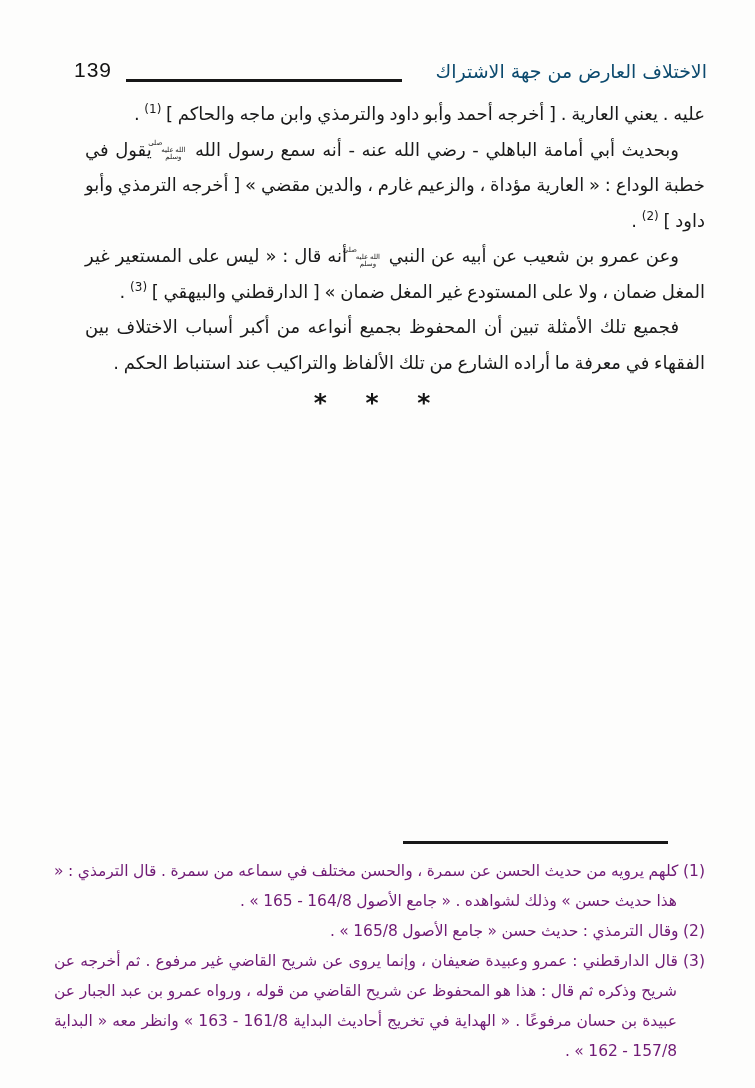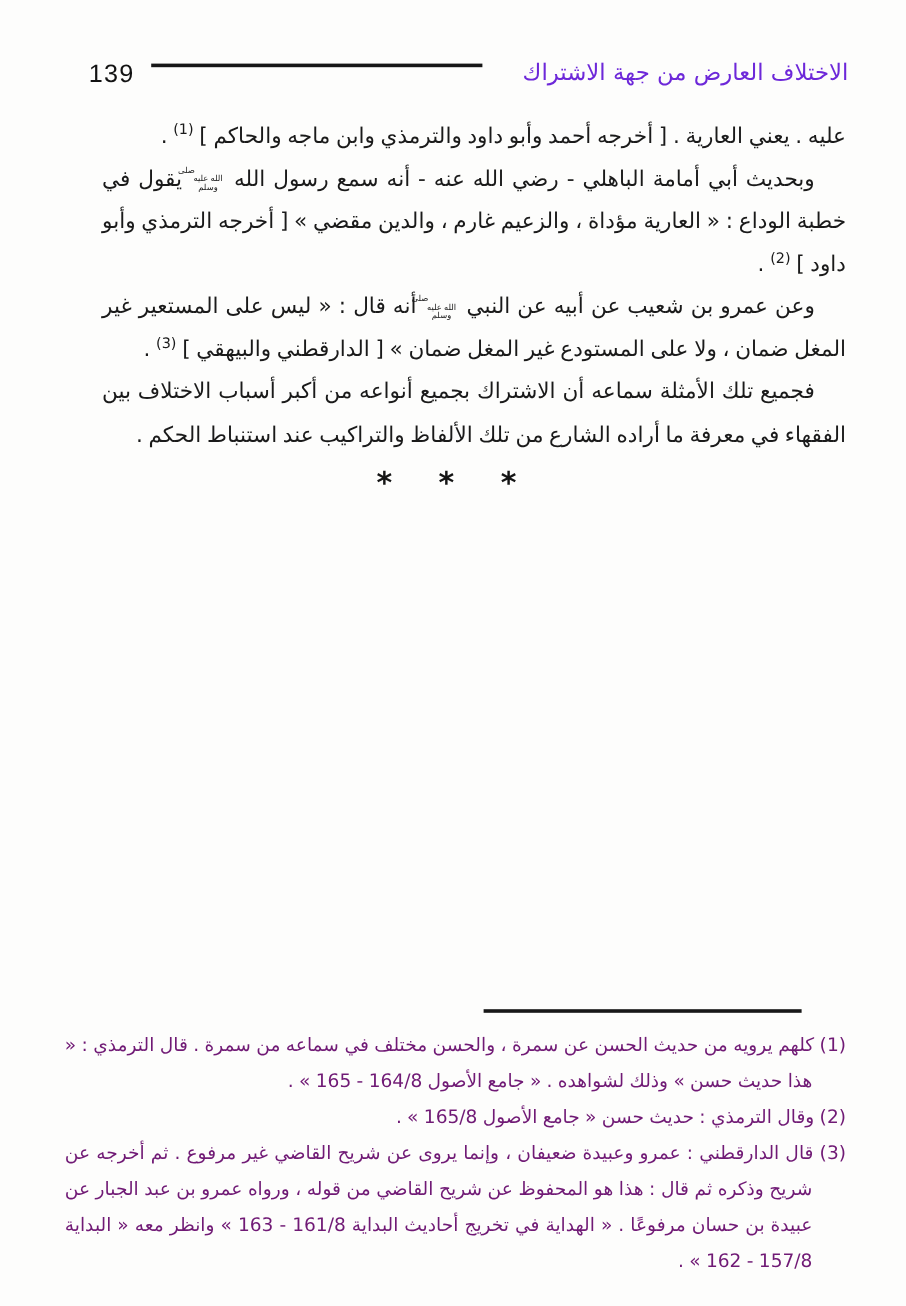--- a/index.html
+++ b/index.html
@@ -7,31 +7,31 @@
     width:755px;height:1088px;
     background:#fdfdfc;
     font-family:"DejaVu Sans",sans-serif;
     color:#1b1b1b;
     position:relative;
     overflow:hidden;
   }
   
   .header{
     position:absolute;top:50px;left:74px;right:48px;height:32px;
-    display:flex;align-items:flex-start;direction:ltr;
+    display:flex;align-items:flex-end;direction:ltr;
   }
   .page-num{
     font-family:"Liberation Sans","DejaVu Sans",sans-serif;
     font-size:21px;letter-spacing:1px;color:#121212;flex:0 0 auto;
   }
   .header-rule{
     flex:1 1 auto;height:3px;background:#171717;margin:3px 10px 0 14px;
   }
   .header-title{
-    flex:0 0 auto;direction:rtl;font-size:19px;white-space:nowrap;color:#6d28d9;margin-left:24px;
+    flex:0 0 auto;direction:rtl;font-size:19px;white-space:nowrap;color:#0c4a6e;margin-left:24px;
   }
   
   .body-text{
     position:absolute;top:96px;right:50px;left:54px;
     direction:rtl;text-align:justify;
     font-size:18px;line-height:35.5px;word-spacing:-1px;color:#1a1a1a;margin-left:31px;
   }
   p.para{margin:0;}
   p.para.indent{text-indent:26px;}
   sup.fnref{
@@ -66,21 +66,21 @@
 <div class="header">
   <span class="page-num">139</span>
   <span class="header-rule"></span>
   <span class="header-title">الاختلاف العارض من جهة الاشتراك</span>
 </div>
 
 <div class="body-text">
     <p class="para">عليه . يعني العارية . [ أخرجه أحمد وأبو داود والترمذي وابن ماجه والحاكم ] <sup class="fnref">(1)</sup> .</p>
     <p class="para indent">وبحديث أبي أمامة الباهلي - رضي الله عنه - أنه سمع رسول الله <span class="sws">صلى الله عليه وسلم</span> يقول في خطبة الوداع : « العارية مؤداة ، والزعيم غارم ، والدين مقضي » [ أخرجه الترمذي وأبو داود ] <sup class="fnref">(2)</sup> .</p>
     <p class="para indent">وعن عمرو بن شعيب عن أبيه عن النبي <span class="sws">صلى الله عليه وسلم</span> أنه قال : « ليس على المستعير غير المغل ضمان ، ولا على المستودع غير المغل ضمان » [ الدارقطني والبيهقي ] <sup class="fnref">(3)</sup> .</p>
-    <p class="para indent">فجميع تلك الأمثلة سماعه أن الاشتراك بجميع أنواعه من أكبر أسباب الاختلاف بين الفقهاء في معرفة ما أراده الشارع من تلك الألفاظ والتراكيب عند استنباط الحكم .</p>
+    <p class="para indent">فجميع تلك الأمثلة تبين أن المحفوظ بجميع أنواعه من أكبر أسباب الاختلاف بين الفقهاء في معرفة ما أراده الشارع من تلك الألفاظ والتراكيب عند استنباط الحكم .</p>
   </div>
 
 <div class="separator-stars">* * *</div>
 
 <div class="fn-rule"></div>
 <div class="footnotes">
     <div class="footnote"><span class="fn-marker">(1)</span> كلهم يرويه من حديث الحسن عن سمرة ، والحسن مختلف في سماعه من سمرة . قال الترمذي : « هذا حديث حسن » وذلك لشواهده . « جامع الأصول 164/8 - 165 » .</div>
     <div class="footnote"><span class="fn-marker">(2)</span> وقال الترمذي : حديث حسن « جامع الأصول 165/8 » .</div>
     <div class="footnote"><span class="fn-marker">(3)</span> قال الدارقطني : عمرو وعبيدة ضعيفان ، وإنما يروى عن شريح القاضي غير مرفوع . ثم أخرجه عن شريح وذكره ثم قال : هذا هو المحفوظ عن شريح القاضي من قوله ، ورواه عمرو بن عبد الجبار عن عبيدة بن حسان مرفوعًا . « الهداية في تخريج أحاديث البداية 161/8 - 163 » وانظر معه « البداية 157/8 - 162 » .</div>
   </div>

